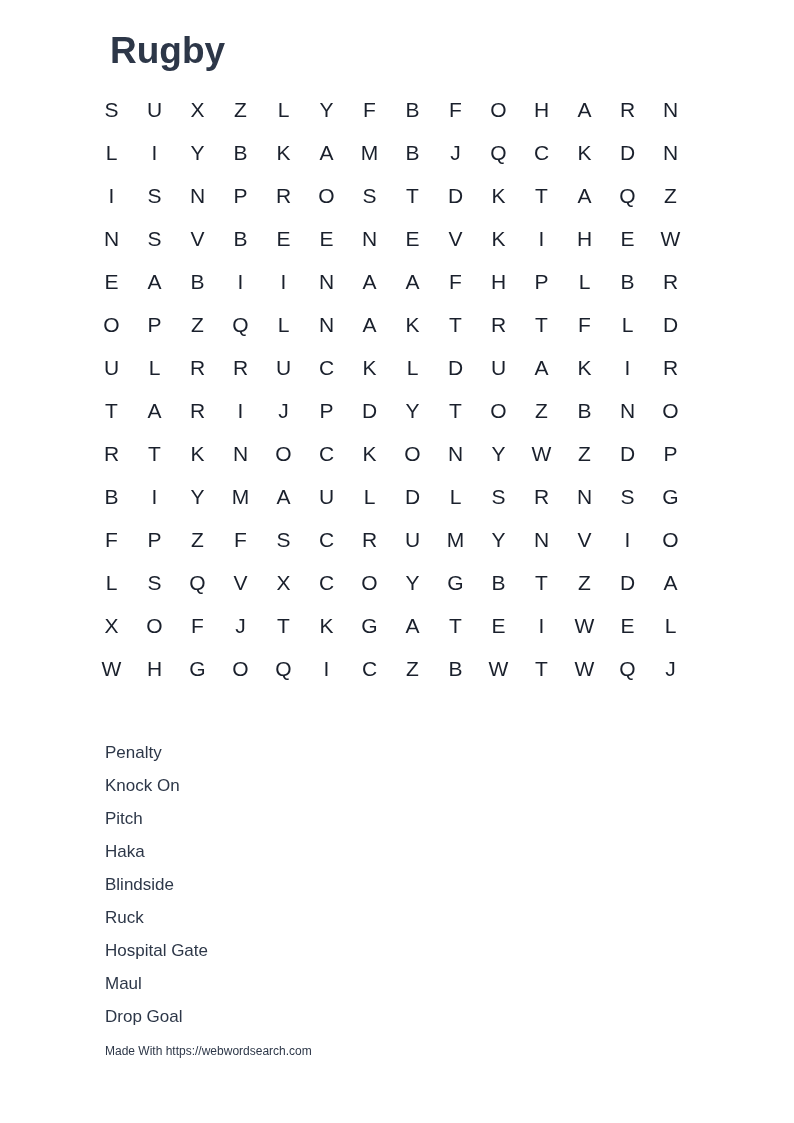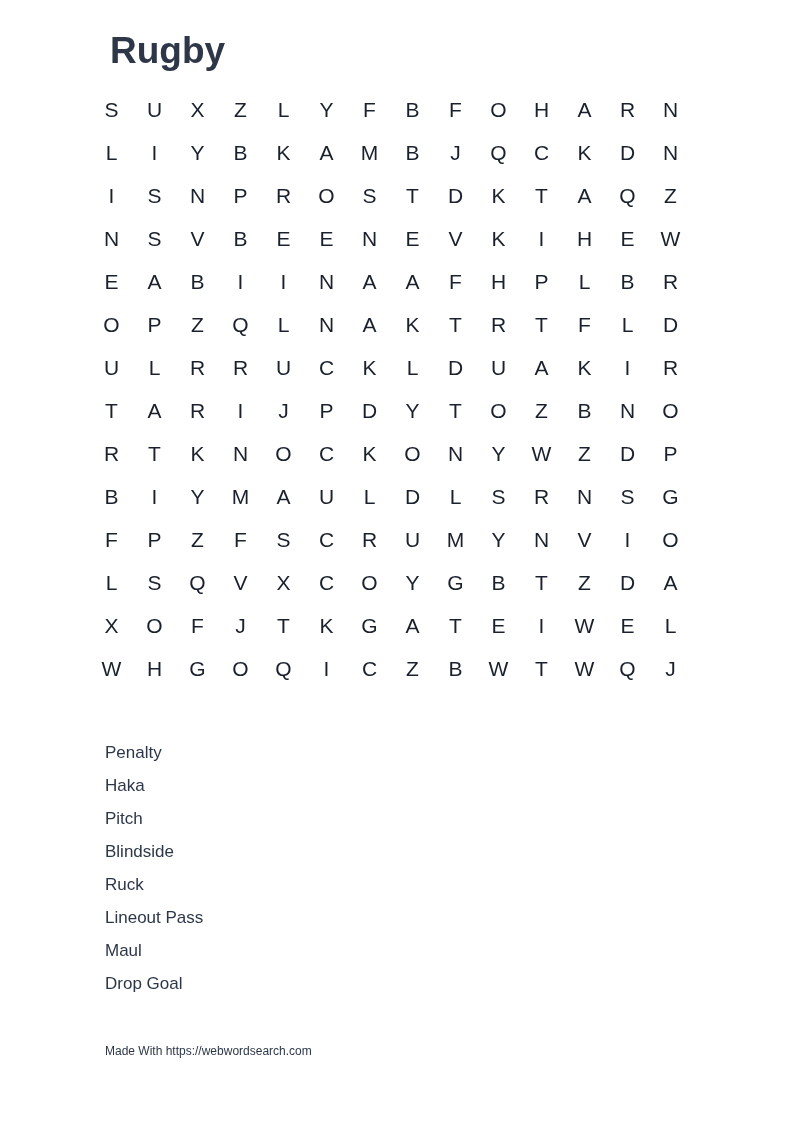--- a/index.html
+++ b/index.html
@@ -266,23 +266,24 @@
     <div class="cell">W</div>
     <div class="cell">T</div>
     <div class="cell">W</div>
     <div class="cell">Q</div>
     <div class="cell">J</div>
   </div>
 
 <div class="words">
   <div class="word-col" id="col1">
       <div class="word">Penalty</div>
+      <div class="word">Knock On</div>
+      <div class="word">Pitch</div>
       <div class="word">Haka</div>
-      <div class="word">Pitch</div>
       <div class="word">Blindside</div>
       <div class="word">Ruck</div>
-      <div class="word">Lineout Pass</div>
+      <div class="word">Hospital Gate</div>
       <div class="word">Maul</div>
       <div class="word">Drop Goal</div>
     </div>
 </div>
 
 <div class="footer">Made With https://webwordsearch.com</div>
 
 </body></html>

